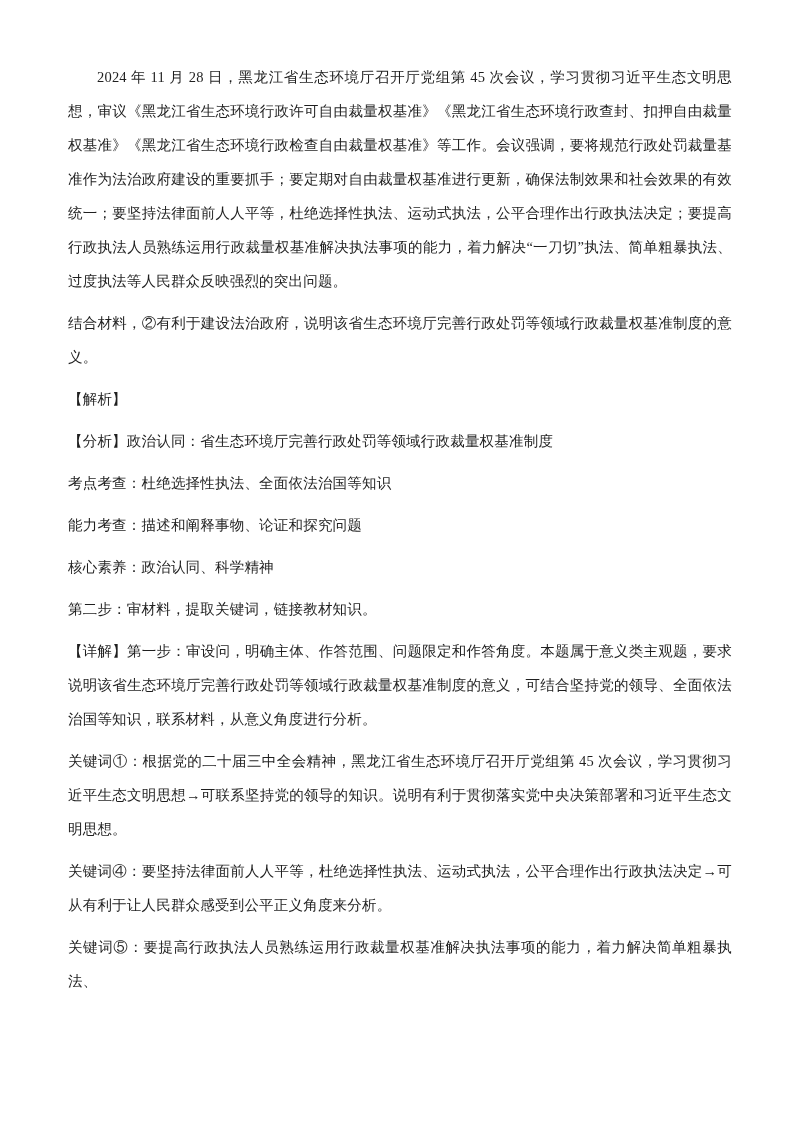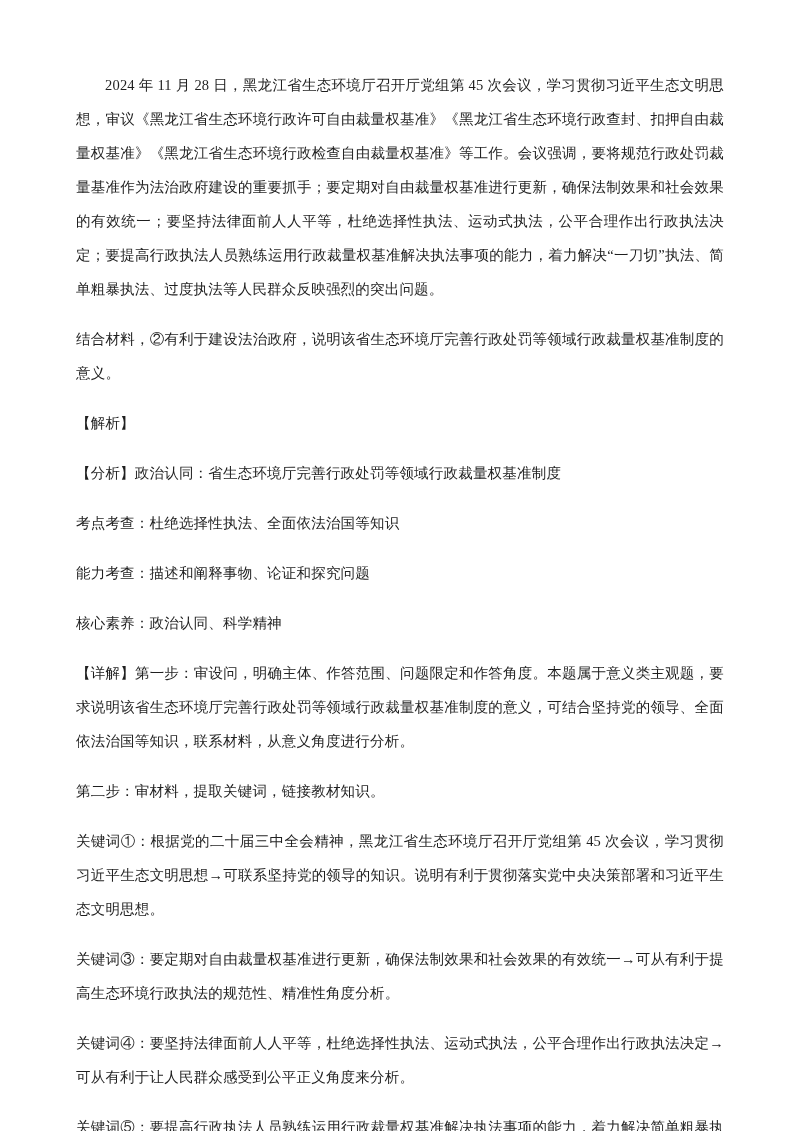--- a/index.html
+++ b/index.html
@@ -15,21 +15,21 @@
     color: #1f1f1f;
   }
   .page {
     box-sizing: border-box;
     width: 800px;
     height: 1131px;
     padding: 52px 60px 0 60px;
     background: #ffffff;
   }
   .para {
-    margin: 16px;
+    margin: 8px;
     font-size: 14.5px;
     line-height: 34px;
     letter-spacing: 0.2px;
     text-align: justify;
     text-justify: inter-ideograph;
     word-break: break-all;
   }
   .para.indent {
     text-indent: 2em;
   }
@@ -38,20 +38,19 @@
 <body>
 
 <div class="page">
   <p class="para indent">2024 年 11 月 28 日，黑龙江省生态环境厅召开厅党组第 45 次会议，学习贯彻习近平生态文明思想，审议《黑龙江省生态环境行政许可自由裁量权基准》《黑龙江省生态环境行政查封、扣押自由裁量权基准》《黑龙江省生态环境行政检查自由裁量权基准》等工作。会议强调，要将规范行政处罚裁量基准作为法治政府建设的重要抓手；要定期对自由裁量权基准进行更新，确保法制效果和社会效果的有效统一；要坚持法律面前人人平等，杜绝选择性执法、运动式执法，公平合理作出行政执法决定；要提高行政执法人员熟练运用行政裁量权基准解决执法事项的能力，着力解决“一刀切”执法、简单粗暴执法、过度执法等人民群众反映强烈的突出问题。</p>
   <p class="para">结合材料，②有利于建设法治政府，说明该省生态环境厅完善行政处罚等领域行政裁量权基准制度的意义。</p>
   <p class="para">【解析】</p>
   <p class="para">【分析】政治认同：省生态环境厅完善行政处罚等领域行政裁量权基准制度</p>
   <p class="para">考点考查：杜绝选择性执法、全面依法治国等知识</p>
   <p class="para">能力考查：描述和阐释事物、论证和探究问题</p>
   <p class="para">核心素养：政治认同、科学精神</p>
+  <p class="para">第二步：审材料，提取关键词，链接教材知识。</p>
   <p class="para">【详解】第一步：审设问，明确主体、作答范围、问题限定和作答角度。本题属于意义类主观题，要求说明该省生态环境厅完善行政处罚等领域行政裁量权基准制度的意义，可结合坚持党的领导、全面依法治国等知识，联系材料，从意义角度进行分析。</p>
-  <p class="para">第二步：审材料，提取关键词，链接教材知识。</p>
   <p class="para">关键词①：根据党的二十届三中全会精神，黑龙江省生态环境厅召开厅党组第 45 次会议，学习贯彻习近平生态文明思想→可联系坚持党的领导的知识。说明有利于贯彻落实党中央决策部署和习近平生态文明思想。</p>
-  <p class="para">关键词③：要定期对自由裁量权基准进行更新，确保法制效果和社会效果的有效统一→可从有利于提高生态环境行政执法的规范性、精准性角度分析。</p>
   <p class="para">关键词④：要坚持法律面前人人平等，杜绝选择性执法、运动式执法，公平合理作出行政执法决定→可从有利于让人民群众感受到公平正义角度来分析。</p>
   <p class="para">关键词⑤：要提高行政执法人员熟练运用行政裁量权基准解决执法事项的能力，着力解决简单粗暴执法、</p>
 
 </div>
 
 </body></html>

